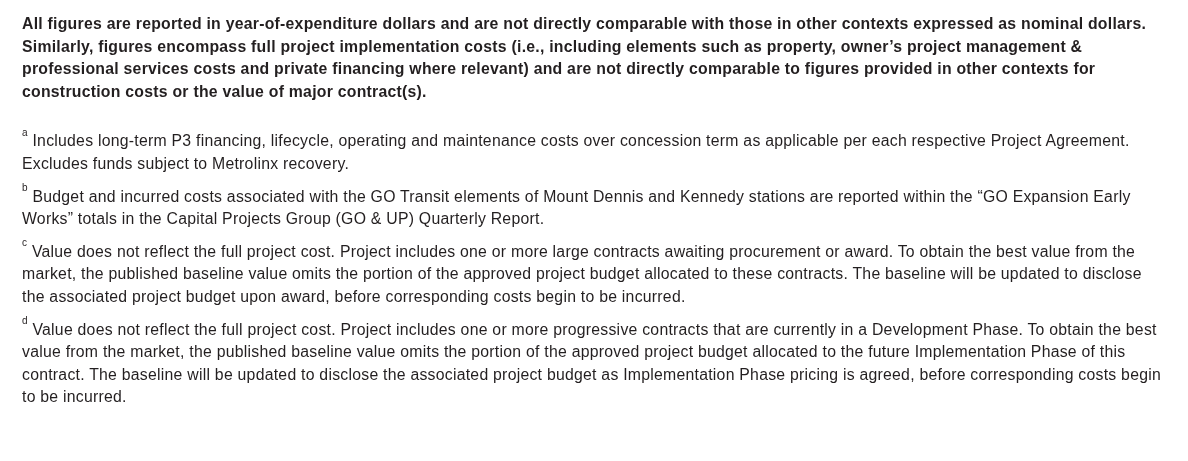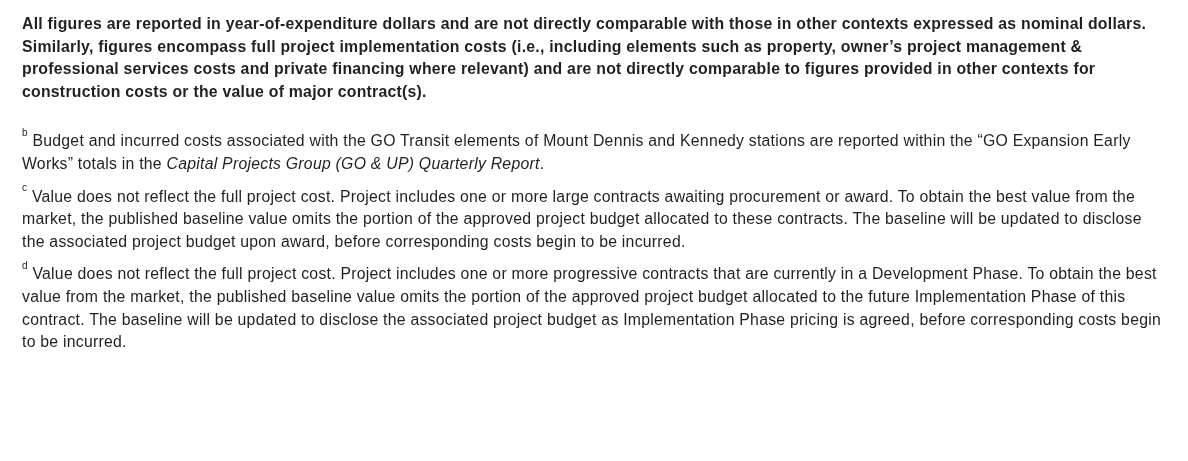--- a/index.html
+++ b/index.html
@@ -38,30 +38,30 @@
   .fn-marker{
     font-size:10px;
     line-height:0;
     position:relative;
     top:-0.42em;
   }
   .bold-lead{
     font-weight:normal;
   }
   .italic-run{
-    font-style:italic;
   }
 </style>
 </head>
 <body>
 
 <div class="page">
 
   <p class="para intro">All figures are reported in year-of-expenditure dollars and are not directly comparable with those in other contexts expressed as nominal dollars. Similarly, figures encompass full project implementation costs (i.e., including elements such as property, owner’s project management &amp; professional services costs and private financing where relevant) and are not directly comparable to figures provided in other contexts for construction costs or the value of major contract(s).</p>
 
+  <p class="para"><sup class="fn-marker">a</sup><span> Includes long-term P3 financing, lifecycle, operating and maintenance costs over concession term as applicable per each respective Project Agreement. Excludes funds subject to Metrolinx recovery.</span></p>
 
   <p class="para"><sup class="fn-marker">b</sup><span> Budget and incurred costs associated with the GO Transit elements of Mount Dennis and Kennedy stations are reported within the “GO Expansion Early Works” totals in the </span><span class="italic-run">Capital Projects Group (GO &amp; UP) Quarterly Report</span><span>.</span></p>
 
   <p class="para"><sup class="fn-marker">c</sup><span class="bold-lead"> Value does not reflect the full project cost.</span><span> Project includes one or more large contracts awaiting procurement or award. To obtain the best value from the market, the published baseline value omits the portion of the approved project budget allocated to these contracts. The baseline will be updated to disclose the associated project budget upon award, before corresponding costs begin to be incurred.</span></p>
 
   <p class="para"><sup class="fn-marker">d</sup><span class="bold-lead"> Value does not reflect the full project cost.</span><span> Project includes one or more progressive contracts that are currently in a Development Phase. To obtain the best value from the market, the published baseline value omits the portion of the approved project budget allocated to the future Implementation Phase of this contract. The baseline will be updated to disclose the associated project budget as Implementation Phase pricing is agreed, before corresponding costs begin to be incurred.</span></p>
 
 </div>
 
 </body></html>

